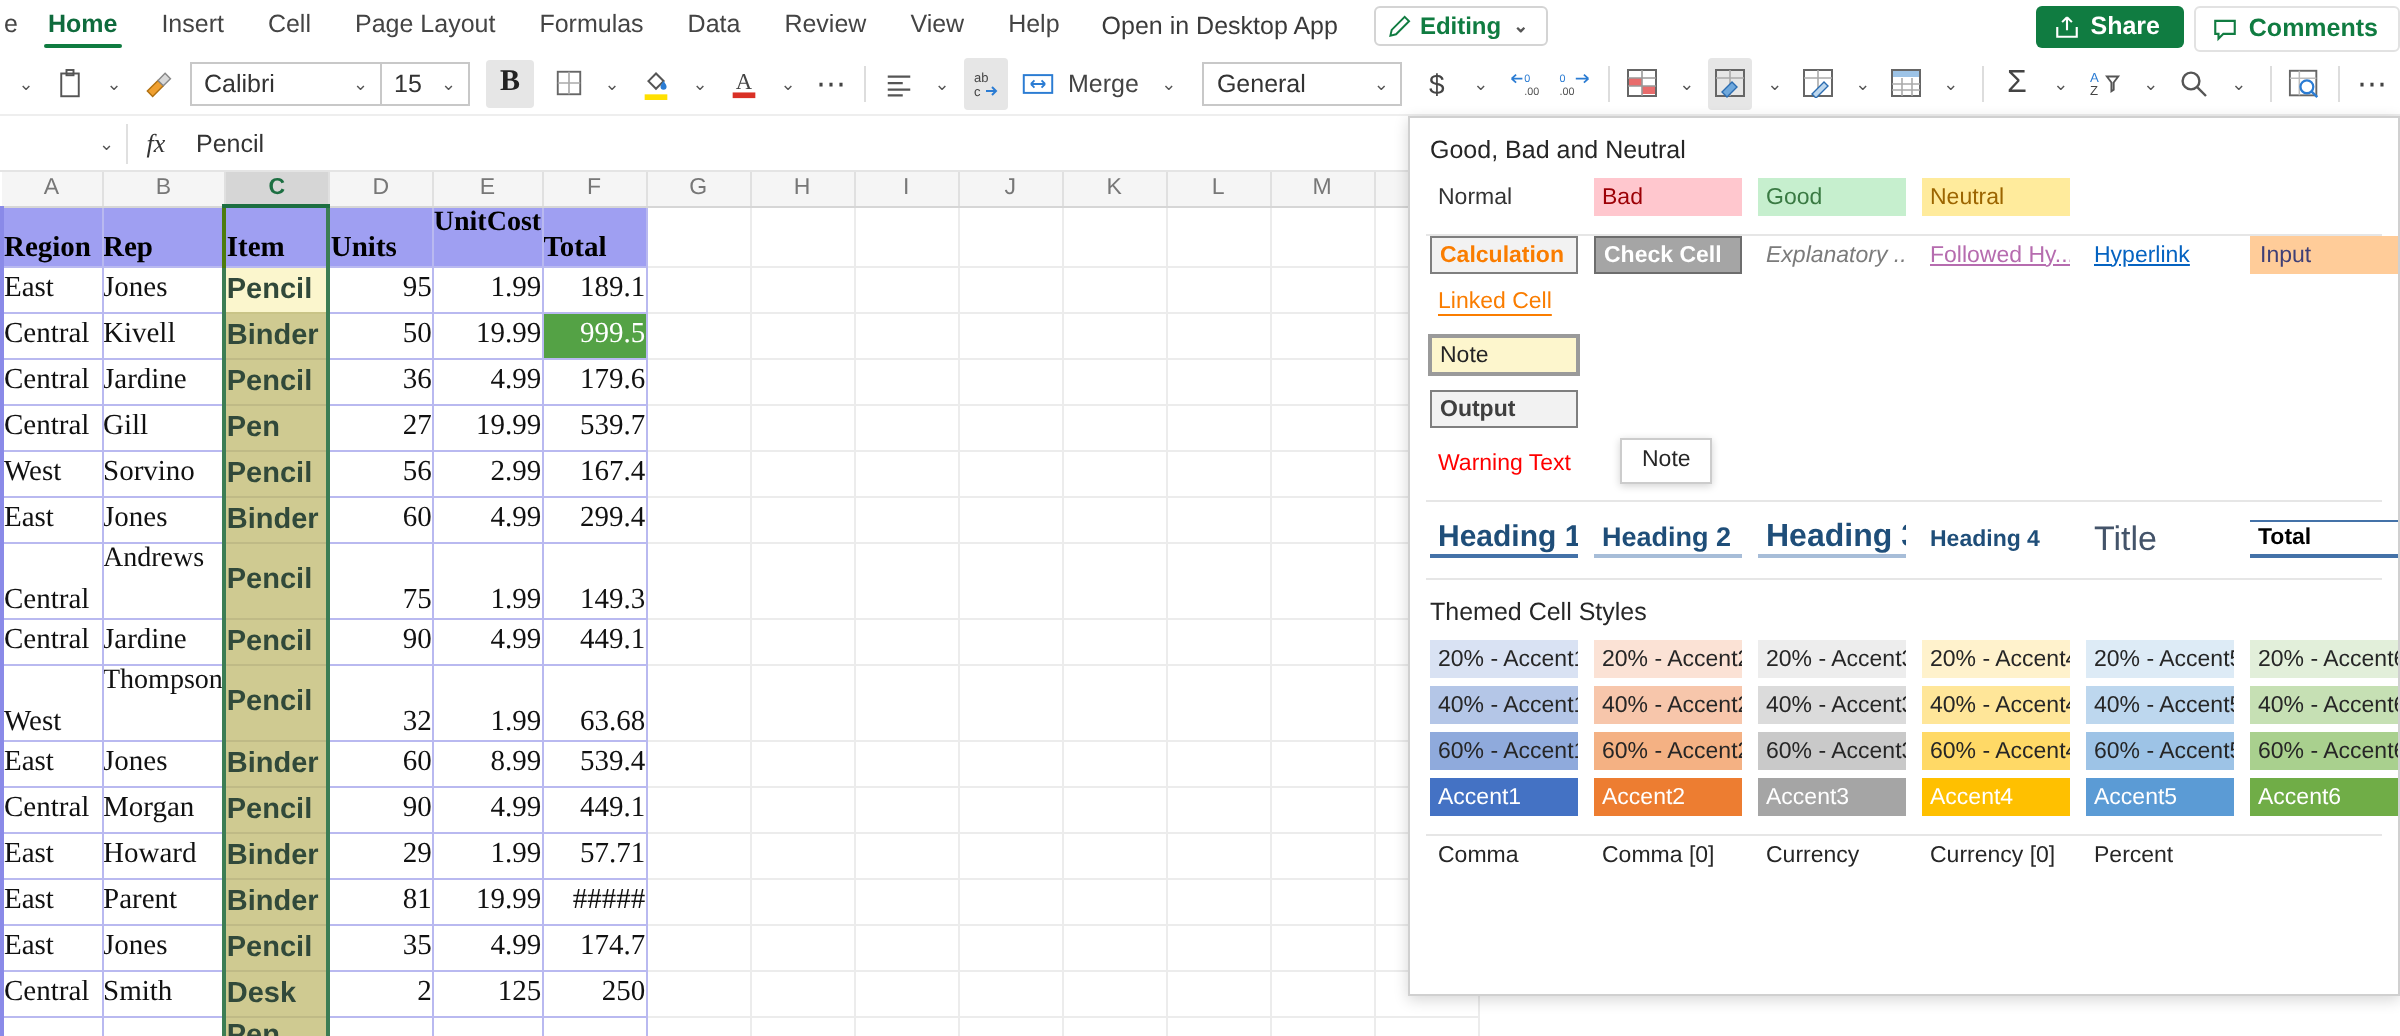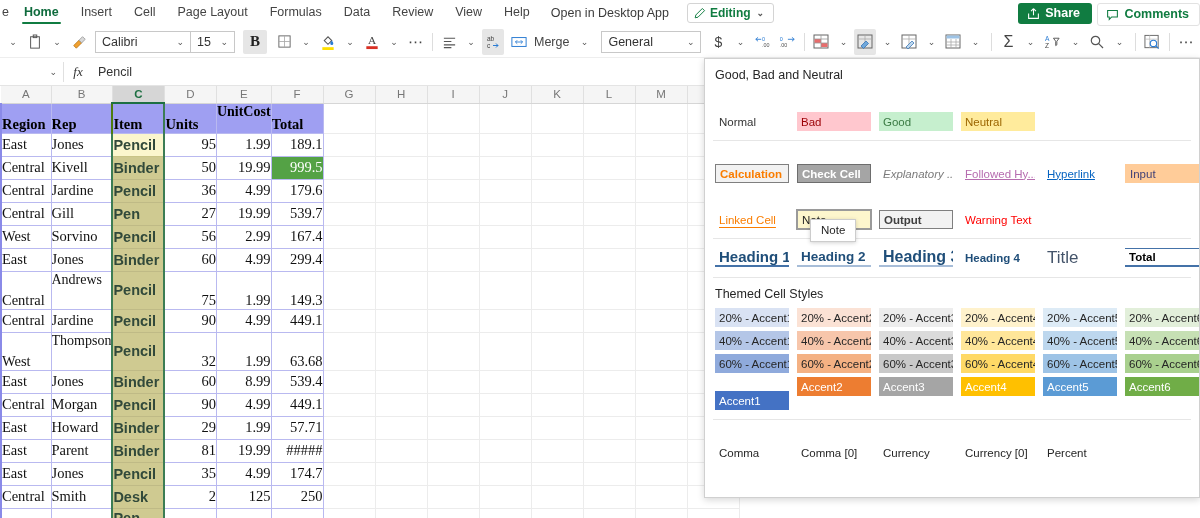--- a/index.html
+++ b/index.html
@@ -164,21 +164,21 @@
     font-size: 12.5px; color: #262626; font-weight: normal;
     padding: 9px 0 7px 10px;
   }
   .g-divider { height: 1px; background: #e6e6e6; margin: 2px 8px 0 8px; }
   .g-row { display: flex; padding: 0 0 0 10px; gap: 8px; margin-bottom: 4px; }
   .g-chip {
     width: 74px; height: 19px;
     display: flex; align-items: center;
     font-size: 11.5px; padding-left: 4px;
     white-space: nowrap; overflow: hidden;
-    background: transparent; color: #262626; margin-top: 23px;
+    background: transparent; color: #262626;
   }
   
   .chip-normal  { background: transparent; color: #333; }
   .chip-bad     { background: #ffc7ce; color: #9c0006; }
   .chip-good    { background: #c6efce; color: #3a7a43; }
   .chip-neutral { background: #ffeb9c; color: #9c6500; }
   
   .chip-calc    { background: #f2f2f2; color: #fa7d00; font-weight: bold; border: 1px solid #7f7f7f; }
   .chip-check   { background: #a5a5a5; color: #ffffff; font-weight: bold; border: 1px solid #6d6d6d; }
   .chip-expl    { color: #7b7b7b; font-style: italic; }
@@ -790,21 +790,21 @@
     <div class="g-divider" style="margin-top:9px;"></div>
 
     <div class="g-row" style="gap:8px;">
       <div class="g-chip chip-calc">Calculation</div>
       <div class="g-chip chip-check">Check Cell</div>
       <div class="g-chip chip-expl">Explanatory ...</div>
       <div class="g-chip chip-fhyp">Followed Hy...</div>
       <div class="g-chip chip-hyp">Hyperlink</div>
       <div class="g-chip chip-input">Input</div>
     </div>
-    <div class="g-row" style="gap:8px;margin-top:4px;">
+    <div class="g-row" style="gap:8px;margin-top:4px;flex-direction:column;">
       <div class="g-chip chip-linked">Linked Cell</div>
       <div class="g-chip chip-note hovered">Note</div>
       <div class="g-chip chip-output">Output</div>
       <div class="g-chip chip-warn">Warning Text</div>
     </div>
     <div class="g-divider" style="margin-top:9px;"></div>
 
     <div class="g-row" style="gap:8px;align-items:flex-end;height:28px;">
       <div class="g-chip chip-h chip-h1">Heading 1</div>
       <div class="g-chip chip-h chip-h2">Heading 2</div>
@@ -835,21 +835,21 @@
         </div>
         <div class="g-row" style="gap: 8px;">
           <div class="t-chip" style="background: rgb(143, 170, 220); color: rgb(38, 38, 38);">60% - Accent1</div>
           <div class="t-chip" style="background: rgb(244, 177, 131); color: rgb(38, 38, 38);">60% - Accent2</div>
           <div class="t-chip" style="background: rgb(201, 201, 201); color: rgb(38, 38, 38);">60% - Accent3</div>
           <div class="t-chip" style="background: rgb(255, 217, 102); color: rgb(38, 38, 38);">60% - Accent4</div>
           <div class="t-chip" style="background: rgb(157, 195, 230); color: rgb(38, 38, 38);">60% - Accent5</div>
           <div class="t-chip" style="background: rgb(169, 208, 142); color: rgb(38, 38, 38);">60% - Accent6</div>
         </div>
         <div class="g-row" style="gap: 8px;">
-          <div class="t-chip" style="background: rgb(68, 114, 196); color: rgb(255, 255, 255); margin-top: 14px;">Accent1</div>
+          <div class="t-chip" style="background: rgb(68, 114, 196); color: rgb(255, 255, 255);">Accent1</div>
           <div class="t-chip" style="background: rgb(237, 125, 49); color: rgb(255, 255, 255);">Accent2</div>
           <div class="t-chip" style="background: rgb(165, 165, 165); color: rgb(255, 255, 255);">Accent3</div>
           <div class="t-chip" style="background: rgb(255, 192, 0); color: rgb(255, 255, 255);">Accent4</div>
           <div class="t-chip" style="background: rgb(91, 155, 213); color: rgb(255, 255, 255);">Accent5</div>
           <div class="t-chip" style="background: rgb(112, 173, 71); color: rgb(255, 255, 255);">Accent6</div>
         </div>
       </div>
     <div class="g-divider" style="margin-top:9px;"></div>
 
     <div class="g-row" style="gap:8px;">

